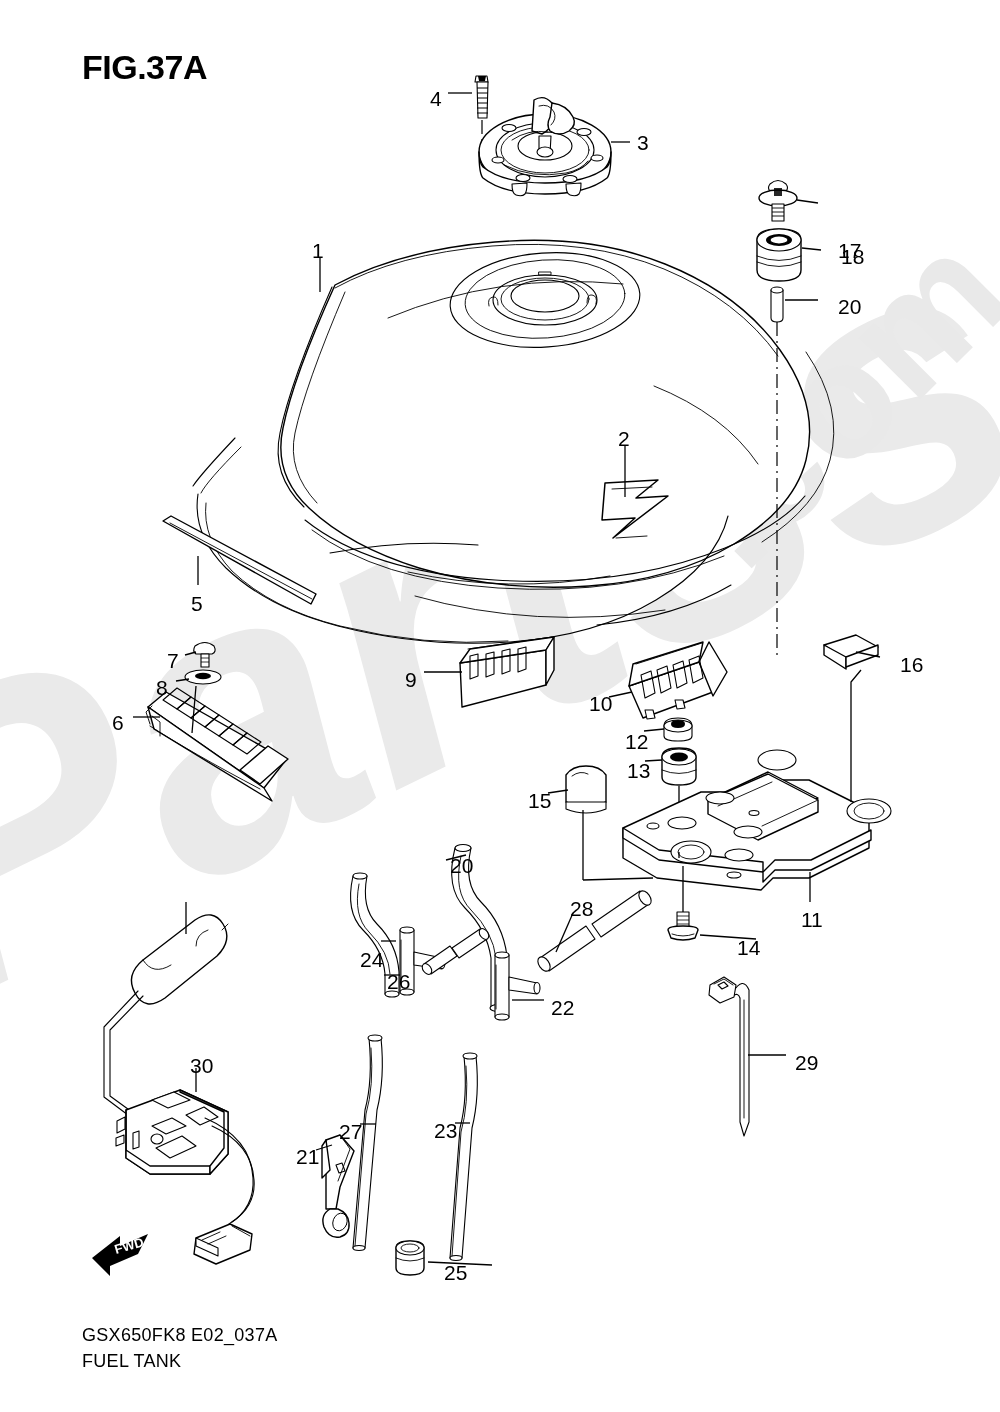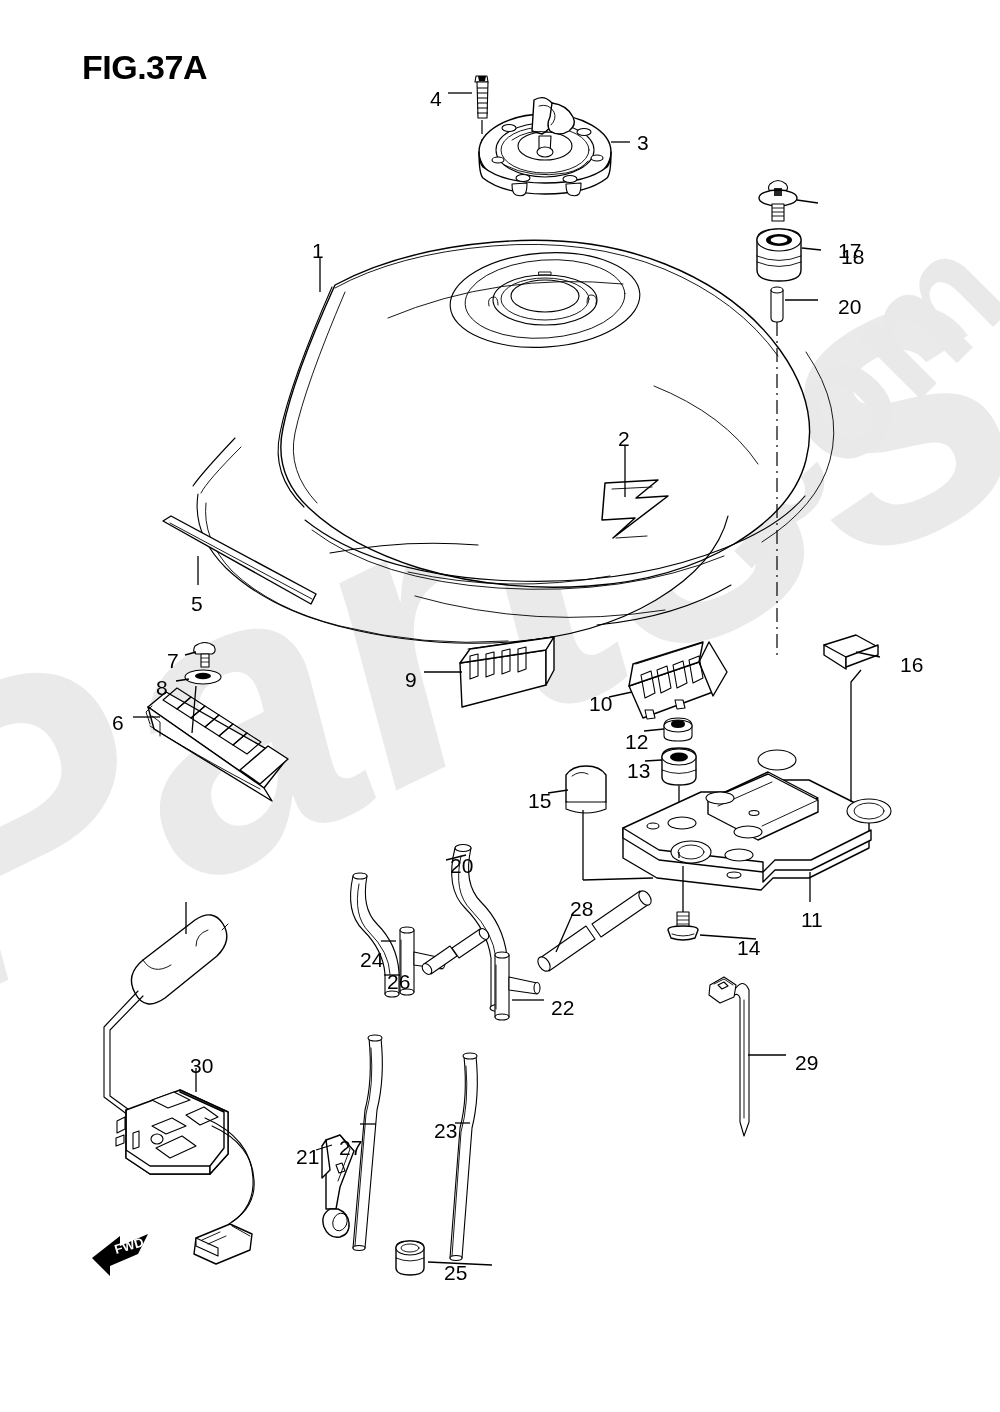--- a/index.html
+++ b/index.html
@@ -433,20 +433,24 @@
     </g>
 
     <g>
       <path class="blk" d="M92 1258 l28 -22 l0 10 l28 -12 l-10 20 l-28 12 l0 10z"></path>
       <text x="116" y="1254" font-family="Liberation Sans, sans-serif" font-size="13" font-weight="bold" fill="#fff" transform="rotate(-16 116 1254)">FWD</text>
     </g>
   </svg>
 
   <div class="fig-title">FIG.37A</div>
 
+  <div class="footer">
+    <div>GSX650FK8 E02_037A</div>
+    <div>FUEL TANK</div>
+  </div>
 
   <div id="callout-layer">
       <div class="callout" style="left: 312px; top: 240px;">1</div>
       <div class="callout" style="left: 618px; top: 428px;">2</div>
       <div class="callout" style="left: 637px; top: 132px;">3</div>
       <div class="callout" style="left: 430px; top: 88px;">4</div>
       <div class="callout" style="left: 191px; top: 593px;">5</div>
       <div class="callout" style="left: 112px; top: 712px;">6</div>
       <div class="callout" style="left: 167px; top: 650px;">7</div>
       <div class="callout" style="left: 156px; top: 677px;">8</div>
@@ -461,19 +465,19 @@
       <div class="callout" style="left: 838px; top: 197px; margin-top: 43px;">17</div>
       <div class="callout" style="left: 841px; top: 246px;">18</div>
       <div class="callout" style="left: 838px; top: 296px;">20</div>
       <div class="callout" style="left: 450px; top: 855px;">20</div>
       <div class="callout" style="left: 296px; top: 1146px;">21</div>
       <div class="callout" style="left: 551px; top: 997px;">22</div>
       <div class="callout" style="left: 434px; top: 1120px;">23</div>
       <div class="callout" style="left: 360px; top: 937px; margin-top: 12px;">24</div>
       <div class="callout" style="left: 444px; top: 1262px; text-align: right;">25</div>
       <div class="callout" style="left: 363px; top: 971px; margin-left: 24px;">26</div>
-      <div class="callout" style="left: 339px; top: 1121px; margin-top: 16px;">27</div>
+      <div class="callout" style="left: 339px; top: 1121px;">27</div>
       <div class="callout" style="left: 570px; top: 898px;">28</div>
       <div class="callout" style="left: 795px; top: 1052px;">29</div>
       <div class="callout" style="left: 190px; top: 1055px;">30</div>
     </div>
 
 </div>
 
 </body></html>

